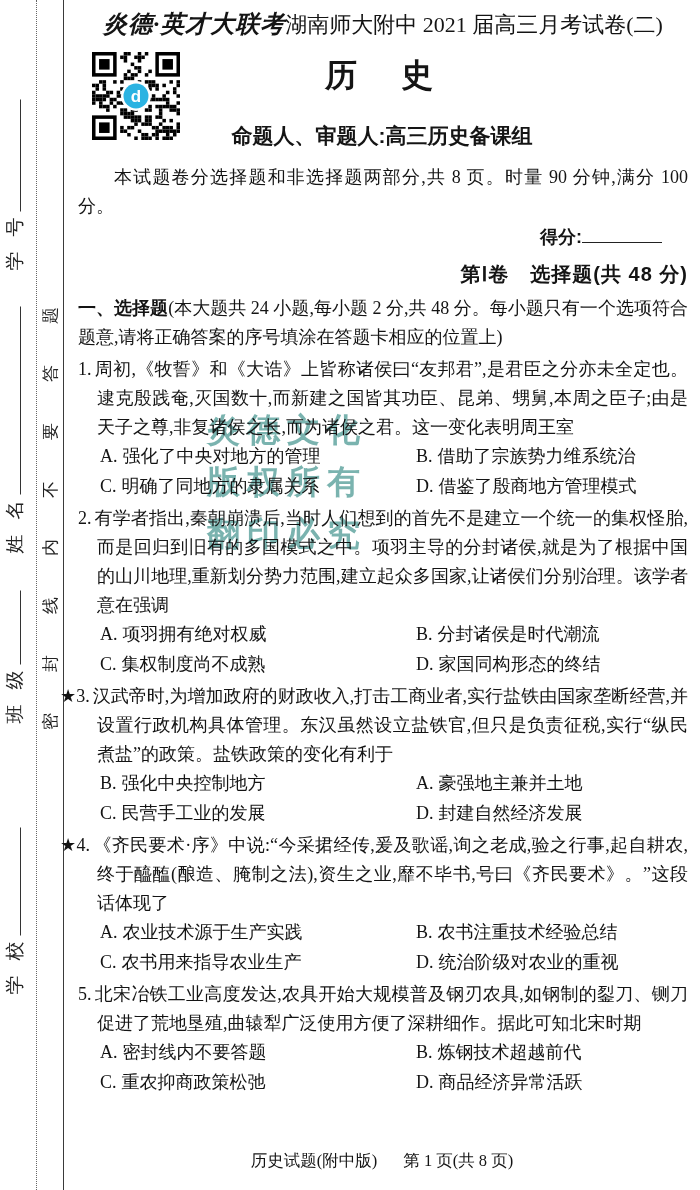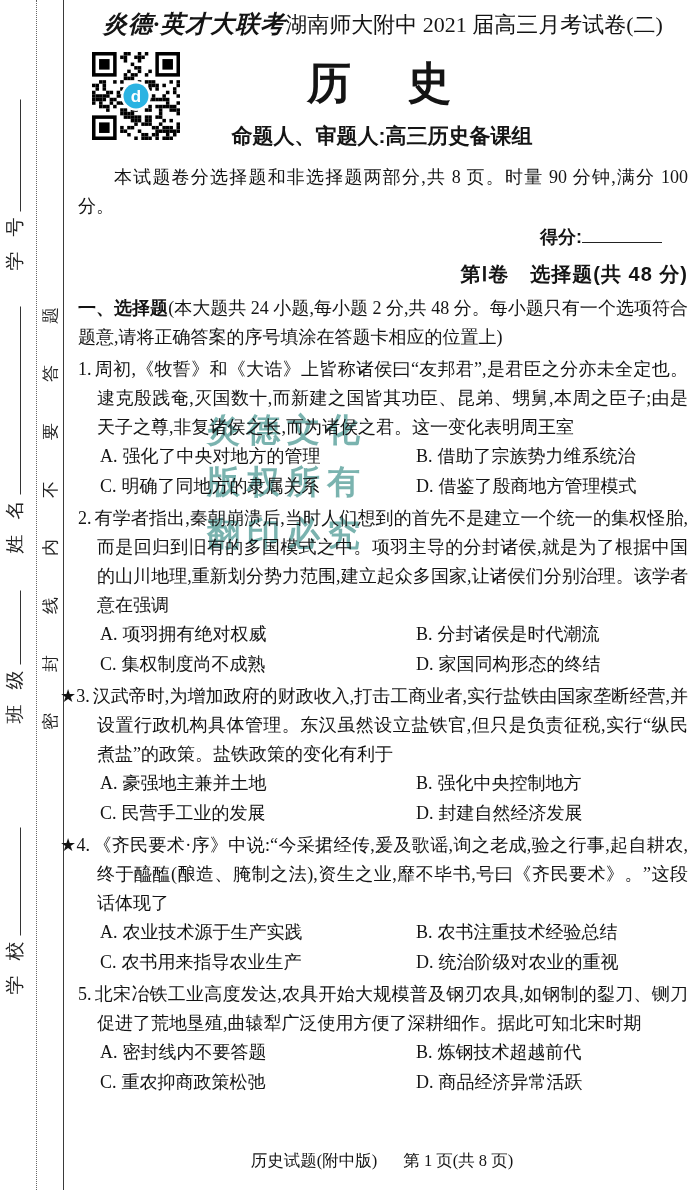--- a/index.html
+++ b/index.html
@@ -16,21 +16,21 @@
   .pos-class{top:657px;}  .pos-class .blank{width:74px;}
   .pos-name{top:430px;}   .pos-name .blank{width:188px;}
   .pos-sid{top:185px;}    .pos-sid .blank{width:112px;}
   .seal{left:50px;top:498px;font-size:17px;letter-spacing:41px;color:#222;}
 
   
   .header-line{position:absolute;left:70px;right:4px;top:8px;text-align:center;font-size:22px;z-index:2;}
   .brand{font-weight:bold;font-style:italic;font-size:24px;letter-spacing:1px;}
   .exam-name{font-size:22px;}
   .qr{position:absolute;left:92px;top:52px;width:88px;height:88px;z-index:2;}
-  .big-title{position:absolute;left:64px;right:0;top:54px;text-align:center;font-size:44px;font-weight:bold;
+  .big-title{position:absolute;left:64px;right:0;top:54px;text-align:center;font-size:32px;font-weight:bold;
              font-family:"Liberation Sans","DejaVu Sans",sans-serif;letter-spacing:6px;z-index:2;}
   .setter{position:absolute;left:64px;right:0;top:122px;text-align:center;font-size:21px;font-weight:bold;
           font-family:"Liberation Sans","DejaVu Sans",sans-serif;z-index:2;}
 
   
   .watermark{position:absolute;left:152px;top:404px;width:270px;text-align:center;z-index:0;
              color:#0f766e;opacity:.55;font-size:33px;line-height:52px;letter-spacing:7px;
              font-weight:bold;font-family:"Liberation Sans",sans-serif;pointer-events:none;}
 
   
@@ -309,22 +309,22 @@
         <span class="opt"><span class="olab">C.</span><span>集权制度尚不成熟</span></span>
         <span class="opt"><span class="olab">D.</span><span>家国同构形态的终结</span></span>
       </div>
     </div>
 
     <div class="question starred">
       <div class="stem">
         <span class="qnum">★3.</span><span>汉武帝时,为增加政府的财政收入,打击工商业者,实行盐铁由国家垄断经营,并设置行政机构具体管理。东汉虽然设立盐铁官,但只是负责征税,实行“纵民煮盐”的政策。盐铁政策的变化有利于</span>
       </div>
       <div class="opts">
+        <span class="opt"><span class="olab">B.</span><span>强化中央控制地方</span></span>
         <span class="opt"><span class="olab">A.</span><span>豪强地主兼并土地</span></span>
-        <span class="opt"><span class="olab">B.</span><span>强化中央控制地方</span></span>
         <span class="opt"><span class="olab">C.</span><span>民营手工业的发展</span></span>
         <span class="opt"><span class="olab">D.</span><span>封建自然经济发展</span></span>
       </div>
     </div>
 
     <div class="question starred">
       <div class="stem">
         <span class="qnum">★4.</span><span>《齐民要术·序》中说:“今采捃经传,爰及歌谣,询之老成,验之行事,起自耕农,终于醯醢(酿造、腌制之法),资生之业,靡不毕书,号曰《齐民要术》。”这段话体现了</span>
       </div>
       <div class="opts">

